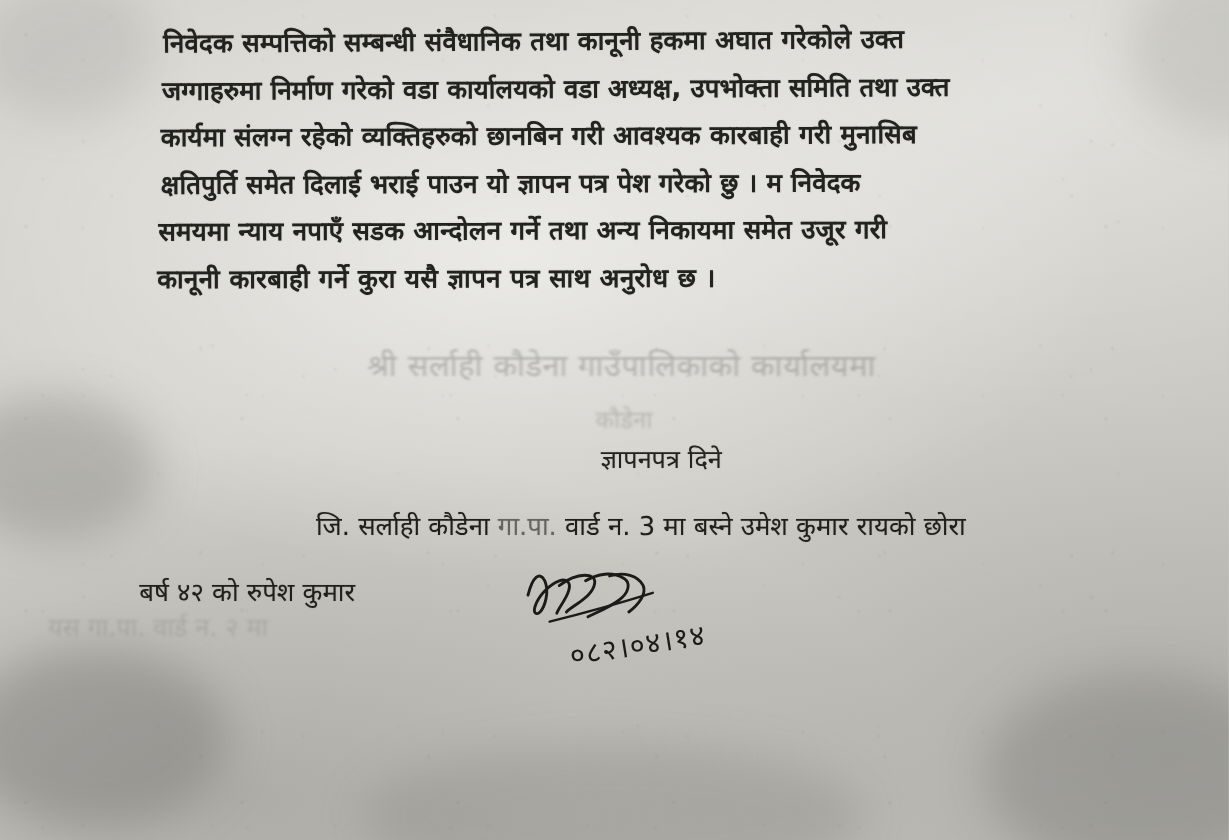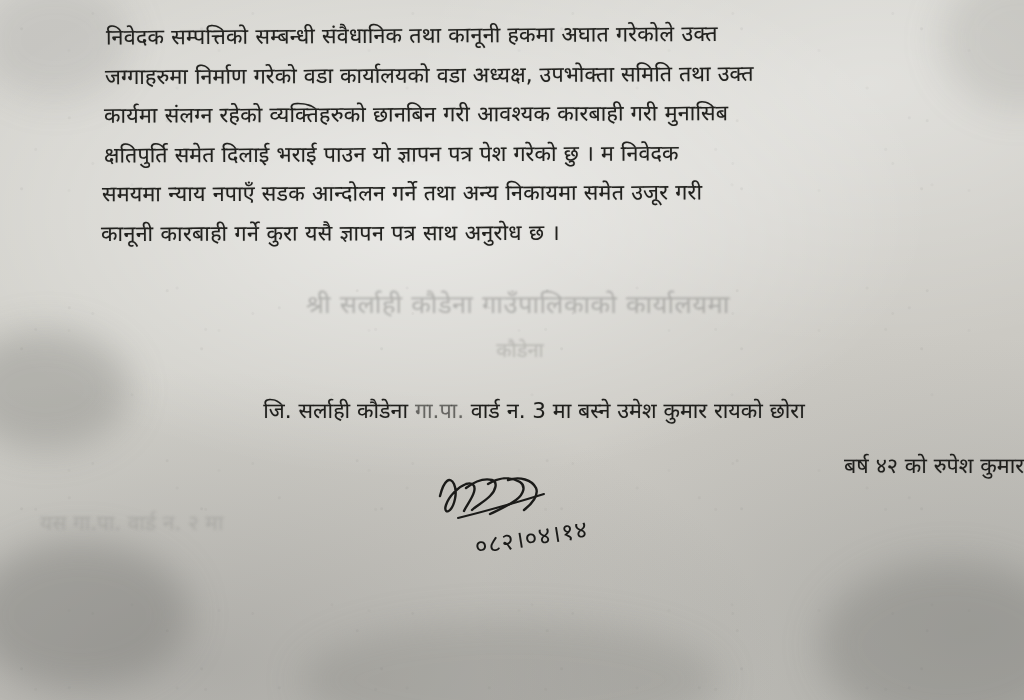--- a/index.html
+++ b/index.html
@@ -96,24 +96,25 @@
     font-size: 21px;
     color: rgba(128,128,125,0.32);
     filter: blur(1.4px);
     pointer-events: none;
     white-space: nowrap;
   }
 
   
   #body-text {
     position: absolute;
-    left: 104px;
+    left: 134px;
     top: 24px;
     width: 840px;
     pointer-events: none;
+    font-weight: bold;
   }
   .bline {
     display: block;
     font-family: "DejaVu Sans", sans-serif;
     font-size: 21.5px;
     line-height: 1;
     color: #22221f;
     white-space: nowrap;
     text-shadow: 0 0 1px rgba(40,40,38,0.30);
   }
@@ -152,21 +153,21 @@
     margin-left: 44px;
     white-space: nowrap;
     text-shadow: 0 0 1px rgba(40,40,38,0.25);
   }
   #closing-line-1 .faded {
     color: rgba(45,45,42,0.55);
     margin-top: 25px;
   }
   #closing-line-2 {
     margin-top: 26px;
-    text-align: right;
+    text-align: left;
     font-family: "DejaVu Sans", sans-serif;
     font-size: 21.5px;
     color: #1f1f1c;
     margin-left: 116px;
     white-space: nowrap;
     text-shadow: 0 0 1px rgba(40,40,38,0.25);
   }
 
   
   #signature {
@@ -211,20 +212,21 @@
   <div id="body-text">
     <span class="bline l1">निवेदक सम्पत्तिको सम्बन्धी संवैधानिक तथा कानूनी हकमा अघात गरेकोले उक्त</span>
     <span class="bline l2">जग्गाहरुमा निर्माण गरेको वडा कार्यालयको वडा अध्यक्ष, उपभोक्ता समिति तथा उक्त</span>
     <span class="bline l3">कार्यमा संलग्न रहेको व्यक्तिहरुको छानबिन गरी आवश्यक कारबाही गरी मुनासिब</span>
     <span class="bline l4">क्षतिपुर्ति समेत दिलाई भराई पाउन यो ज्ञापन पत्र पेश गरेको छु । म निवेदक</span>
     <span class="bline l5">समयमा न्याय नपाएँ सडक आन्दोलन गर्ने तथा अन्य निकायमा समेत उजूर गरी</span>
     <span class="bline l6">कानूनी कारबाही गर्ने कुरा यसै ज्ञापन पत्र साथ अनुरोध छ ।</span>
   </div>
 
   <div id="closing">
+    <div id="closing-title">ज्ञापनपत्र दिने</div>
     <div id="closing-line-1">
       <span>जि. सर्लाही कौडेना </span><span class="faded">गा.पा.</span><span> वार्ड न. 3 मा बस्ने उमेश कुमार रायको छोरा</span>
     </div>
     <div id="closing-line-2">बर्ष ४२ को रुपेश कुमार</div>
   </div>
 
   <svg id="signature" viewBox="0 0 140 70">
     <g fill="none" stroke="#1b1b19" stroke-width="2.4" stroke-linecap="round" stroke-linejoin="round">
       <path d="M8,30 C12,14 18,10 22,18 C26,27 22,40 18,44 C15,47 12,45 14,39 C17,30 26,21 34,18 C40,16 44,19 42,26 C40,33 34,40 32,45"></path>
       <path d="M34,22 C42,16 52,12 60,14 C66,16 64,24 58,30 C52,36 44,40 40,44"></path>

